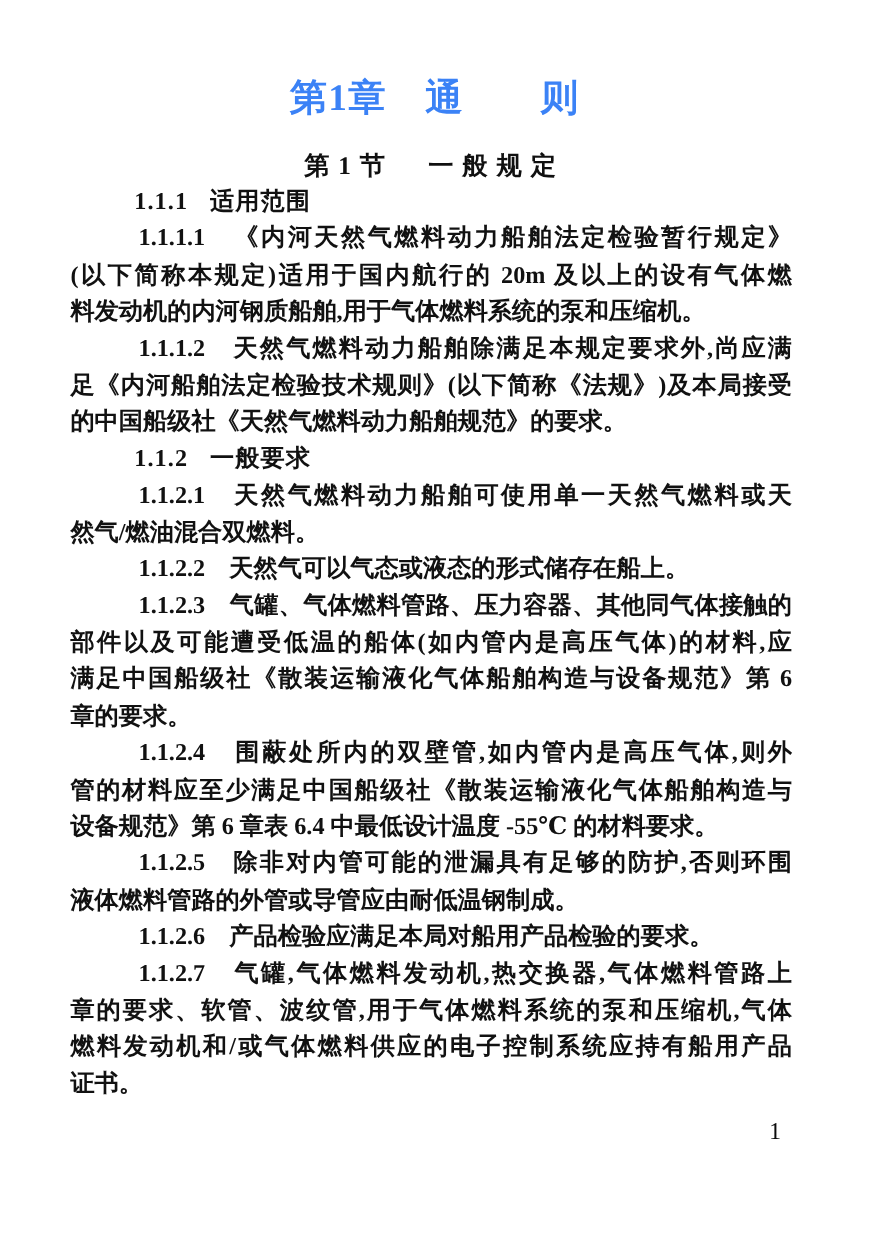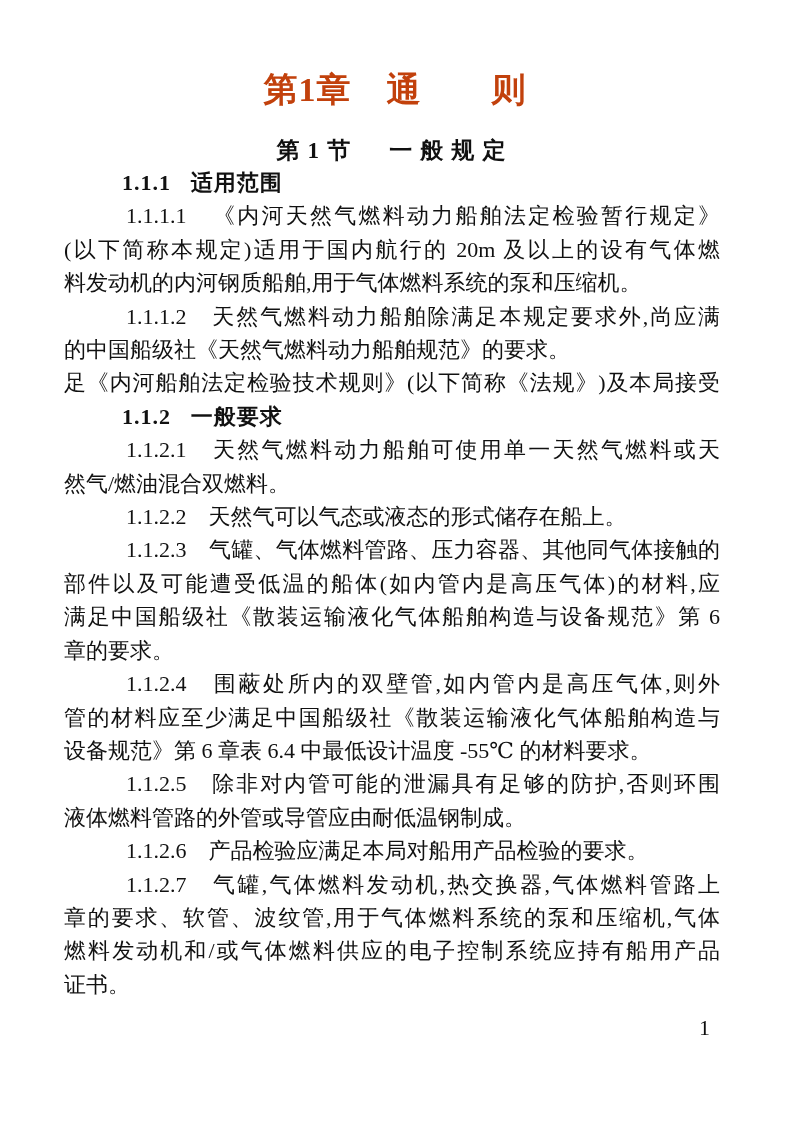--- a/index.html
+++ b/index.html
@@ -22,21 +22,21 @@
     height: 1122px;
     background: #ffffff;
   }
   .chapter-title {
     margin-top: 70px;
     text-align: center;
     font-size: 34px;
     font-weight: bold;
     line-height: 40px;
     letter-spacing: 1px;
-    color: #c2410c;
+    color: #3b82f6;
   }
   .section-title {
     margin-top: 26px;
     text-align: center;
     font-size: 23px;
     font-weight: bold;
     line-height: 30px;
     letter-spacing: 0.35em;
     color: #101010;
   }
@@ -57,20 +57,21 @@
     letter-spacing: 1px;
   }
   .clause-heading .h-txt {
     font-family: "Liberation Sans", "DejaVu Sans", sans-serif;
     margin-left: 0.9em;
     letter-spacing: 1px;
   }
   .text-line {
     line-height: 33.4px;
     text-align: left;
+    font-weight: bold;
   }
   .text-line.fill {
     text-align: justify;
     text-align-last: justify;
   }
   .text-line.first {
     text-indent: 62px;
   }
   .page-number {
     margin-top: 12px;
@@ -91,22 +92,22 @@
 
   <div class="doc-body">
       <div class="clause-heading"><span class="h-num">1.1.1</span><span class="h-txt">适用范围</span></div>
       <div class="clause-paragraph">
         <div class="text-line first fill">1.1.1.1　《内河天然气燃料动力船舶法定检验暂行规定》</div>
         <div class="text-line fill">(以下简称本规定)适用于国内航行的 20m 及以上的设有气体燃</div>
         <div class="text-line">料发动机的内河钢质船舶,用于气体燃料系统的泵和压缩机。</div>
       </div>
       <div class="clause-paragraph">
         <div class="text-line first fill">1.1.1.2　天然气燃料动力船舶除满足本规定要求外,尚应满</div>
+        <div class="text-line fill">足《内河船舶法定检验技术规则》(以下简称《法规》)及本局接受</div>
         <div class="text-line">的中国船级社《天然气燃料动力船舶规范》的要求。</div>
-        <div class="text-line fill">足《内河船舶法定检验技术规则》(以下简称《法规》)及本局接受</div>
       </div>
       <div class="clause-heading"><span class="h-num">1.1.2</span><span class="h-txt">一般要求</span></div>
       <div class="clause-paragraph">
         <div class="text-line first fill">1.1.2.1　天然气燃料动力船舶可使用单一天然气燃料或天</div>
         <div class="text-line">然气/燃油混合双燃料。</div>
       </div>
       <div class="clause-paragraph">
         <div class="text-line first">1.1.2.2　天然气可以气态或液态的形式储存在船上。</div>
       </div>
       <div class="clause-paragraph">

